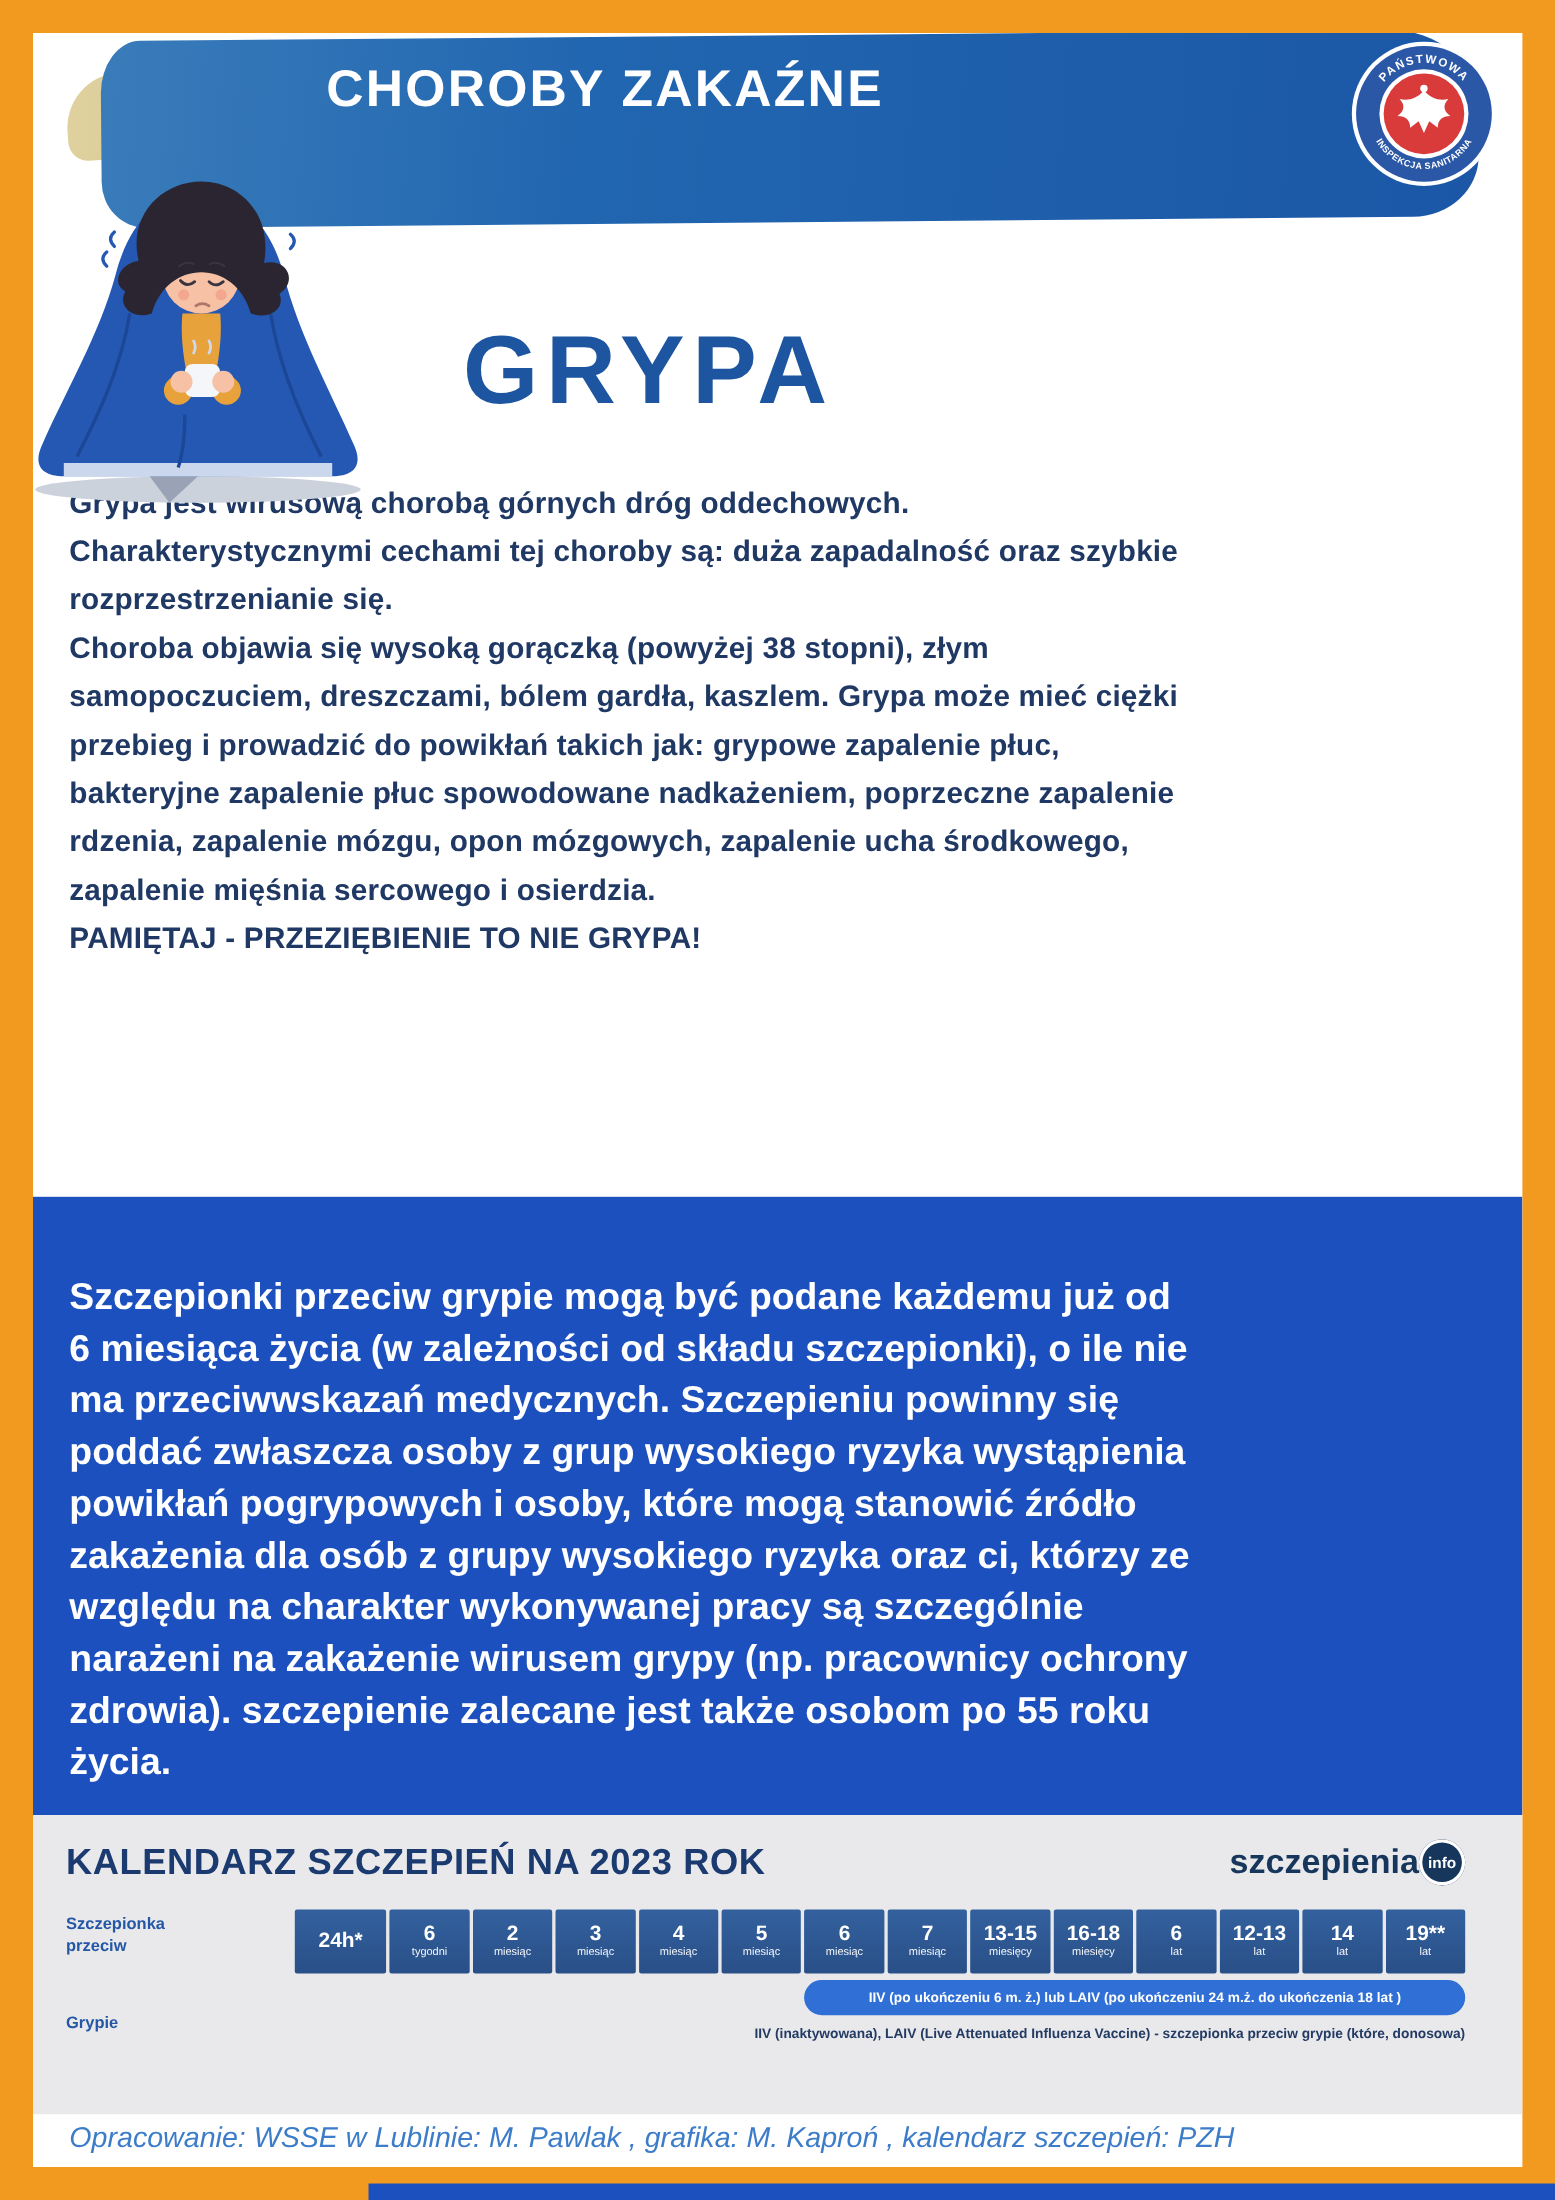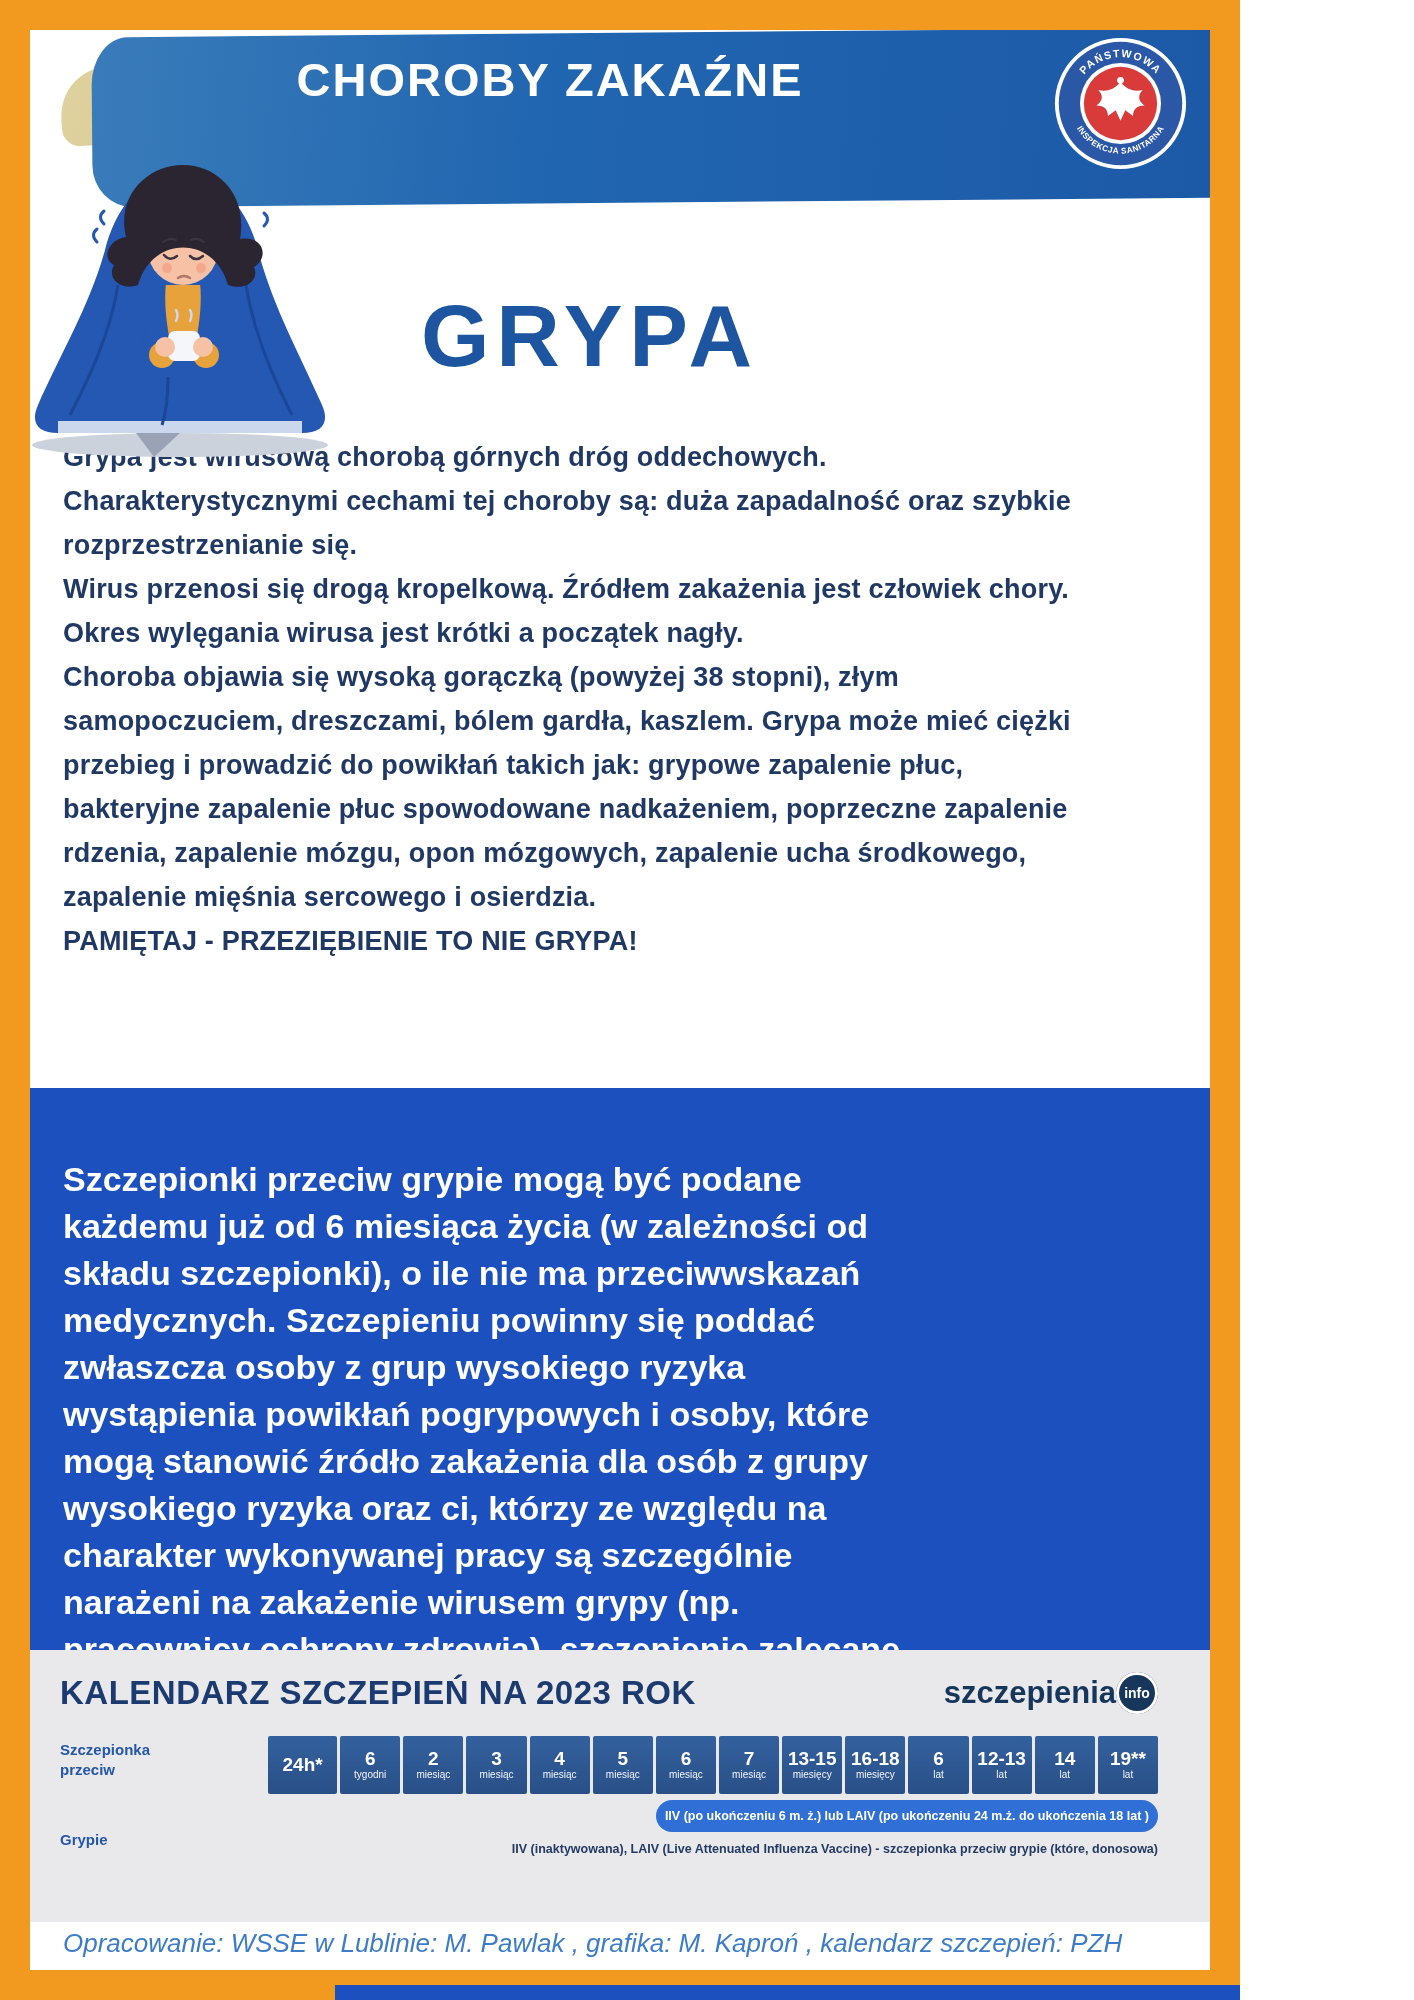--- a/index.html
+++ b/index.html
@@ -10,21 +10,21 @@
     --titleblue:#1D55A0;
     --boxblue:#1C50BE;
     --graybg:#E9E9EC;
     --cellnavy:#2E5697;
     --barblue:#2F6FD6;
     --footerblue:#3C7CC9;
     --logonavy:#16365C;
   }
   *{box-sizing:border-box;margin:0;padding:0;}
   body{font-family:"Liberation Sans","DejaVu Sans",sans-serif;background:#ffffff;}
-  .page{position:relative;width:1240px;height:2000px;background:var(--orange,#F29A1F);overflow:hidden;}
+  .page{position:relative;width:1414px;height:2000px;background:var(--orange,#F29A1F);overflow:hidden;}
   .inner{position:absolute;left:30px;top:30px;right:30px;bottom:30px;background:#ffffff;overflow:hidden;}
 
   
   .tan-streak{position:absolute;left:30px;top:22px;width:500px;height:78px;
     background:linear-gradient(100deg,#e0d2a0,#c9b675 70%,#d7c78f);
     border-radius:50px 14px 40px 18px;transform:rotate(-4deg);z-index:1;}
   .header-band{position:absolute;left:62px;top:2px;width:1252px;height:170px;
     background:linear-gradient(95deg,#3a7cba 0%,#2166b0 35%,#1b57a6 100%);
     border-radius:36px 80px 60px 40px / 48px 70px 55px 42px;transform:rotate(-0.5deg);z-index:2;}
   .header-title{position:absolute;left:210px;top:22px;width:620px;text-align:center;z-index:3;color:#fff;font-weight:bold;}
@@ -147,21 +147,20 @@
         <path d="M79 114 q -7 6 0 13" stroke="#2458B3" stroke-width="3" fill="none" stroke-linecap="round"></path>
         <path d="M246 98 q 7 6 0 13" stroke="#2458B3" stroke-width="3" fill="none" stroke-linecap="round"></path>
       </svg>
     </div>
 
     <div class="grypa-title">GRYPA</div>
 
     <div class="body-text">
       <p>Grypa jest wirusową chorobą górnych dróg oddechowych.</p>
       <p>Charakterystycznymi cechami tej choroby są: duża zapadalność oraz szybkie rozprzestrzenianie się.</p>
-      <p>Wirus przenosi się drogą kropelkową. Źródłem zakażenia jest człowiek chory. Okres wylęgania wirusa jest krótki a początek nagły.</p>
       <p>Choroba objawia się wysoką gorączką (powyżej 38 stopni), złym samopoczuciem, dreszczami, bólem gardła, kaszlem. Grypa może mieć ciężki przebieg i prowadzić do powikłań takich jak: grypowe zapalenie płuc, bakteryjne zapalenie płuc spowodowane nadkażeniem, poprzeczne zapalenie rdzenia, zapalenie mózgu, opon mózgowych, zapalenie ucha środkowego, zapalenie mięśnia sercowego i osierdzia.</p>
       <p>PAMIĘTAJ - PRZEZIĘBIENIE TO NIE GRYPA!</p>
     </div>
 
     <div class="blue-box">
       <span>Szczepionki przeciw grypie mogą być podane każdemu już od 6 miesiąca życia (w zależności od składu szczepionki), o ile nie ma przeciwwskazań medycznych. Szczepieniu powinny się poddać zwłaszcza osoby z grup wysokiego ryzyka wystąpienia powikłań pogrypowych i osoby, które mogą stanowić źródło zakażenia dla osób z grupy wysokiego ryzyka oraz ci, którzy ze względu na charakter wykonywanej pracy są szczególnie narażeni na zakażenie wirusem grypy (np. pracownicy ochrony zdrowia). szczepienie zalecane jest także osobom po 55 roku życia.</span>
     </div>
 
     <div class="calendar">
       <div class="calendar-heading">KALENDARZ SZCZEPIEŃ NA 2023 ROK</div>

